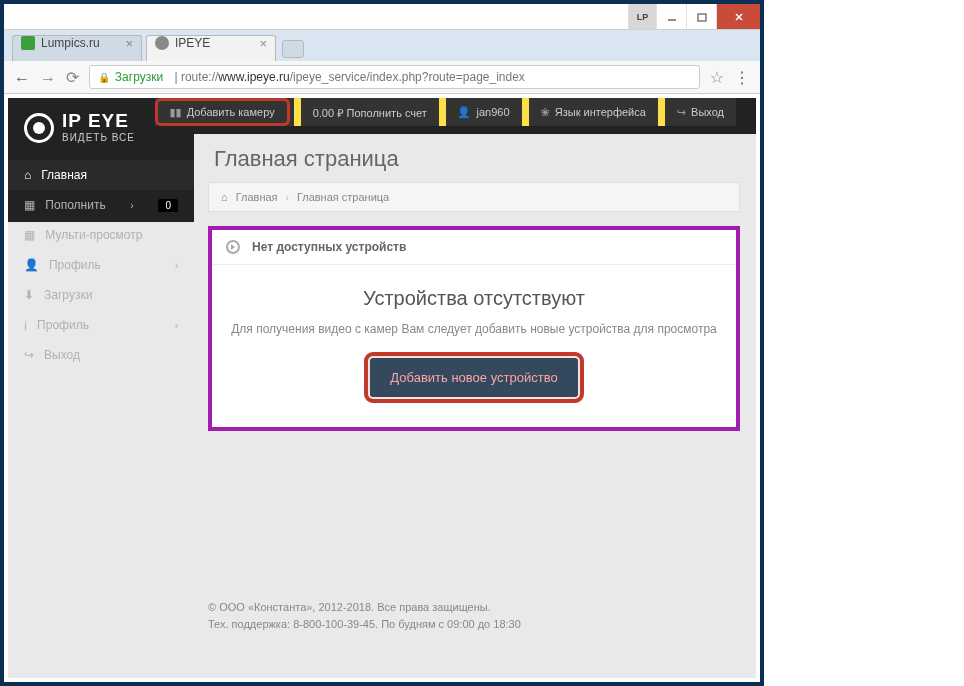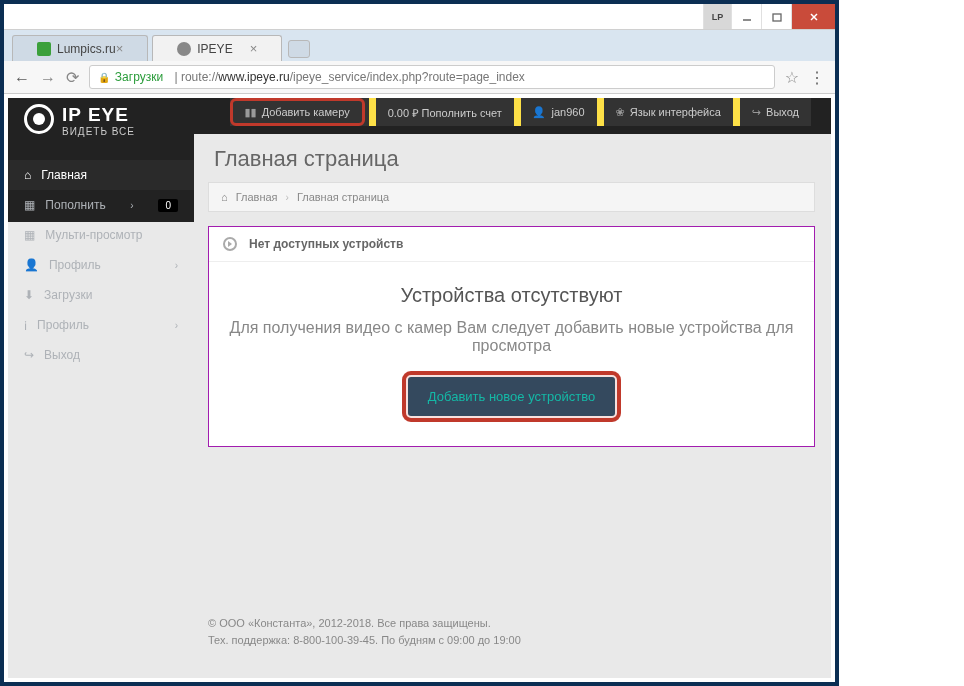--- a/index.html
+++ b/index.html
@@ -1,72 +1,72 @@
 <!DOCTYPE html>
 <html><head>
 <meta charset="utf-8">
 <style>
 *{box-sizing:border-box;margin:0;padding:0;font-family:Arial,Helvetica,sans-serif}
 body{background:#fff}
-.frame{width:839px;height:686px;border:4px solid #0b2e53;background:#fff;position:relative;overflow:hidden}
+.frame{width:764px;height:686px;border:4px solid #0b2e53;background:#fff;position:relative;overflow:hidden}
 
 .win-title{height:26px;background:#fff;border-bottom:1px solid #d0d0d0;display:flex;justify-content:flex-end;align-items:stretch}
 .win-title .tbtn{width:30px;display:flex;align-items:center;justify-content:center;color:#666;font-size:11px;border-left:1px solid #e0e0e0}
 .win-title .tbtn.lp{width:28px;font-size:9px;background:#d8d8d8;color:#444;font-weight:bold}
 .win-title .tbtn.close{background:#c94b3a;color:#fff;width:44px}
 .win-title .tbtn.close svg,.win-title .tbtn svg{width:10px;height:10px}
 
 .tabstrip{height:31px;background:#d9e5f0;display:flex;align-items:flex-end;padding-left:8px}
-.tab{height:26px;min-width:130px;background:#f2f2f2;border:1px solid #b8b8b8;border-bottom:none;border-radius:3px 3px 0 0;display:flex;align-items:center;padding:0 24px;margin-right:4px;font-size:12px;color:#444;position:relative}
+.tab{height:26px;min-width:130px;background:#f2f2f2;border:1px solid #b8b8b8;border-bottom:none;border-radius:3px 3px 0 0;display:flex;align-items:flex-start;padding:0 8px;margin-right:4px;font-size:12px;color:#444;position:relative}
 .tab.inact{background:#cfdae5}
 .tab .favicon{width:14px;height:14px;border-radius:2px;margin-right:6px;display:inline-block}
 .tab .close-x{margin-left:auto;color:#888;font-size:13px}
 .newtab{width:22px;height:18px;background:#cfdae5;border:1px solid #b8b8b8;border-radius:3px;margin-left:2px;margin-bottom:3px}
 
 .addr{height:33px;background:#f7f7f7;border-bottom:1px solid #ccc;display:flex;align-items:center;padding:0 10px;gap:10px}
 .nav-arrow{color:#888;font-size:16px}
 .nav-arrow.back{color:#5a5a5a}
 .url-box{flex:1;height:24px;background:#fff;border:1px solid #ccc;border-radius:3px;display:flex;align-items:center;padding:0 8px;font-size:12px;color:#777}
 .url-box .lock{color:#2a9c3a;font-size:10px;margin-right:4px}
 .url-box .secure{color:#2a9c3a;margin-right:8px}
 .url-box .dom{color:#333}
 .addr .menu-dots{color:#666;font-size:16px}
 
 .page{position:absolute;top:94px;left:4px;right:4px;bottom:4px;background:#e9e9e9;display:flex;flex-direction:column}
 
 .topbar{height:124px;background:#222;color:#fff;position:relative}
-.logo{position:absolute;left:16px;top:6px;display:flex;align-items:flex-start;gap:8px}
+.logo{position:absolute;left:16px;top:12px;display:flex;align-items:flex-end;gap:8px}
 .logo-eye{width:30px;height:30px;border:3px solid #fff;border-radius:50%;display:flex;align-items:center;justify-content:center}
 .logo-eye .inner{width:12px;height:12px;background:#fff;border-radius:50%}
 .logo-text{font-weight:bold;font-size:19px;letter-spacing:1px}
 .logo-sub{font-size:10px;letter-spacing:1px;color:#ccc}
 .top-actions{position:absolute;right:20px;top:0;height:28px;display:flex;align-items:center;background:#333}
 .ta{padding:0 12px;height:28px;display:flex;align-items:center;font-size:11px;color:#ccc;border-left:7px solid #fde047;gap:5px}
 .ta .ico{font-size:11px;color:#999}
 .ta.highlight{border:3px solid #c0392b;border-radius:6px;background:#333;margin-right:4px}
 
 .sidebar{position:absolute;left:0;top:62px;width:186px;bottom:0}
 .side-item{height:30px;display:flex;align-items:center;padding:0 16px;color:#aeb2b7;font-size:12px;gap:10px;position:relative}
 .side-item.active{background:#2a2a2a;color:#fff}
 .side-item.active::after{content:"";position:absolute;right:-8px;top:7px;border:8px solid transparent;border-left-color:#2a2a2a}
 .side-item .chev{margin-left:auto;font-size:10px}
 .side-item .badge{margin-left:auto;background:#000;color:#fff;font-size:10px;padding:1px 7px;border-radius:2px}
 
 .main{position:absolute;left:186px;top:36px;right:0;background:#e9e9e9;padding:12px 16px 0 14px}
 .page-title{font-size:22px;color:#666;font-weight:normal;margin:0 0 10px 6px}
 .breadcrumb{background:#f5f5f5;border:1px solid #ddd;padding:8px 12px;font-size:11px;color:#888;display:flex;align-items:center;gap:8px;margin-bottom:14px}
 .breadcrumb .chev{color:#bbb;font-size:10px}
-.panel{background:#fff;border:1px solid #a21caf;margin-bottom:160px}
+.panel{background:#fff;border:4px solid #a21caf;margin-bottom:160px}
 .panel-head{padding:10px 14px;border-bottom:1px solid #eee;display:flex;align-items:center;gap:12px;font-size:12px;color:#666;font-weight:bold}
 .panel-head .circ{width:14px;height:14px;border:2px solid #aaa;border-radius:50%;display:flex;align-items:center;justify-content:center}
 .panel-head .circ::after{content:"";border:3px solid transparent;border-left:4px solid #aaa;margin-left:2px}
 .panel-body{padding:22px 8px 30px;text-align:center}
 .empty-title{font-size:20px;color:#555;margin-bottom:12px}
-.empty-desc{font-size:16px;color:#888;margin-bottom:22px}
-.add-btn{display:inline-block;background:#34495e;color:#14b8a6;font-size:13px;padding:12px 20px;border:none;border-radius:3px;outline:4px solid #c0392b;outline-offset:2px;box-shadow:0 0 0 6px rgba(192,57,43,.15)}
+.empty-desc{font-size:12px;color:#888;margin-bottom:22px}
+.add-btn{display:inline-block;background:#34495e;color:#fca5a5;font-size:13px;padding:12px 20px;border:none;border-radius:3px;outline:4px solid #c0392b;outline-offset:2px;box-shadow:0 0 0 6px rgba(192,57,43,.15)}
 
 .footer{font-size:11px;color:#888;padding:8px 0;line-height:1.5}
 </style>
 </head>
 <body>
 <div class="frame">
 
 <div class="win-title">
   <div class="tbtn lp">LP</div>
   <div class="tbtn">
@@ -199,19 +199,19 @@
           <span>Нет доступных устройств</span>
         </div>
         <div class="panel-body">
           <div class="empty-title">Устройства отсутствуют</div>
           <div class="empty-desc">Для получения видео с камер Вам следует добавить новые устройства для просмотра</div>
           <button class="add-btn">Добавить новое устройство</button>
         </div>
       </div>
       <div class="footer">
         <div>© ООО «Константа», 2012-2018. Все права защищены.</div>
-        <div>Тех. поддержка: 8-800-100-39-45. По будням с 09:00 до 19:00</div>
+        <div>Тех. поддержка: 8-800-100-39-45. По будням с 09:00 до 18:30</div>
       </div>
     </div>
   </div>
 </div>
 
 </div>
 
 </body></html>

